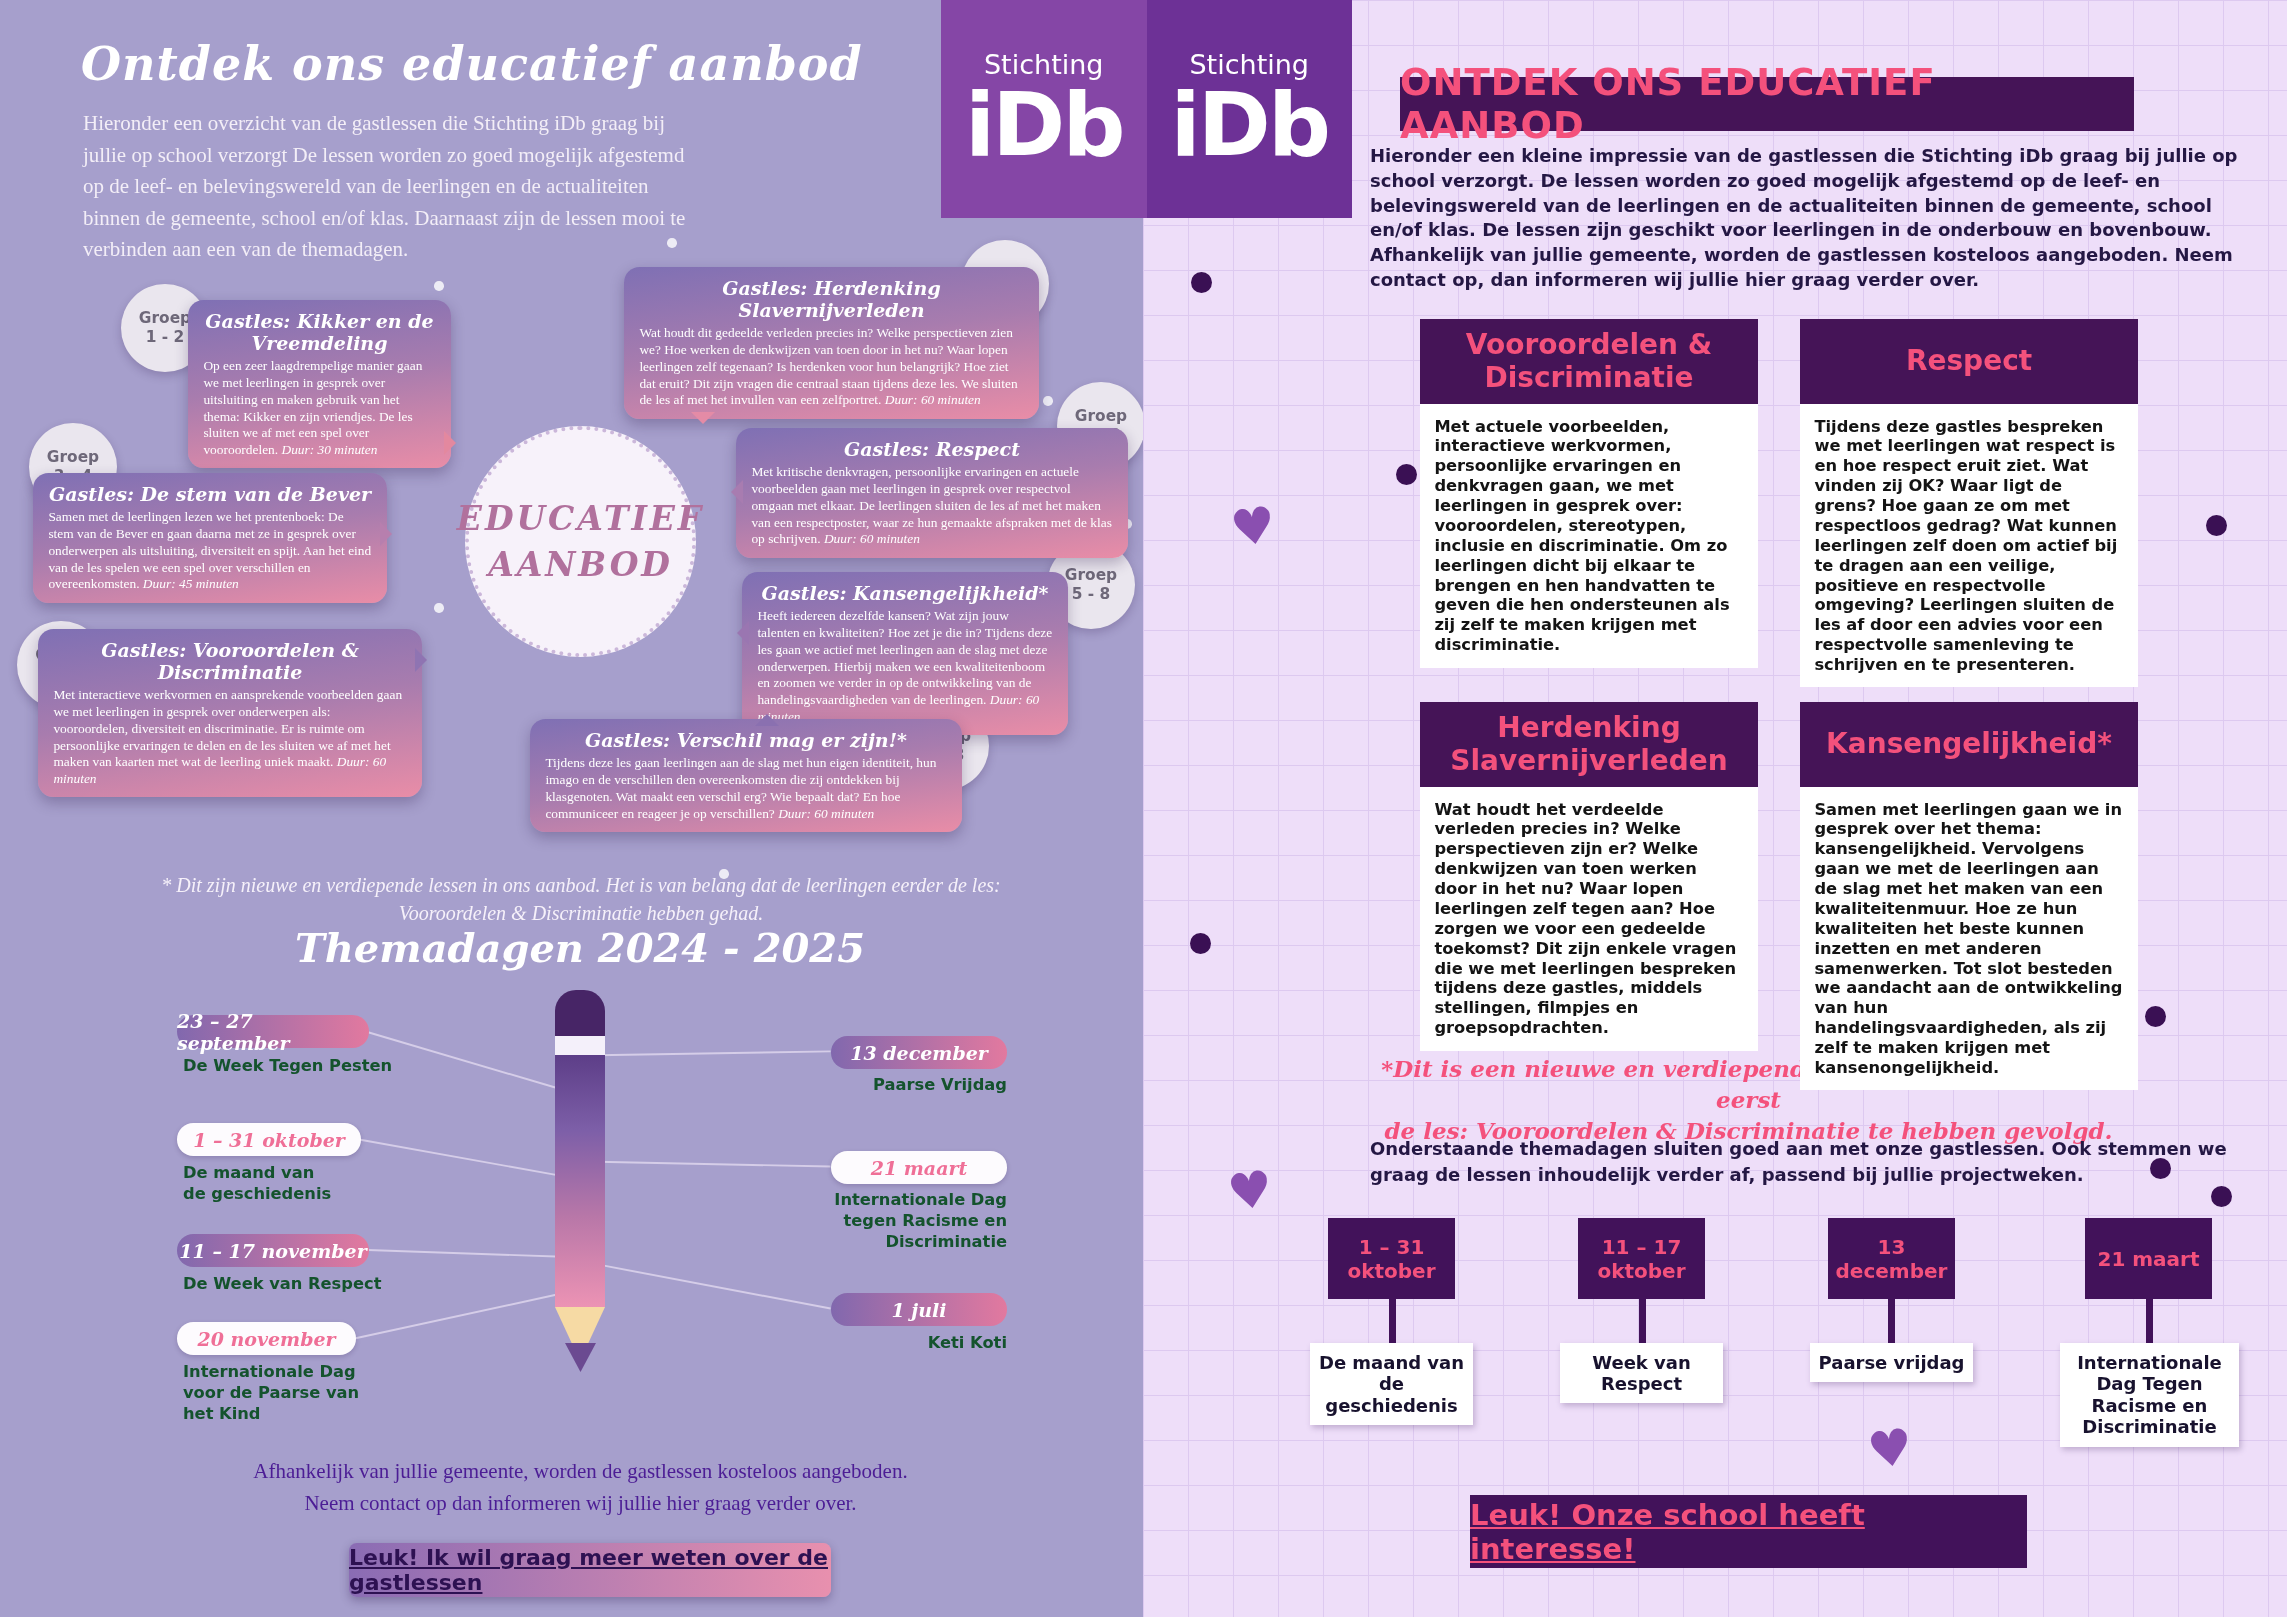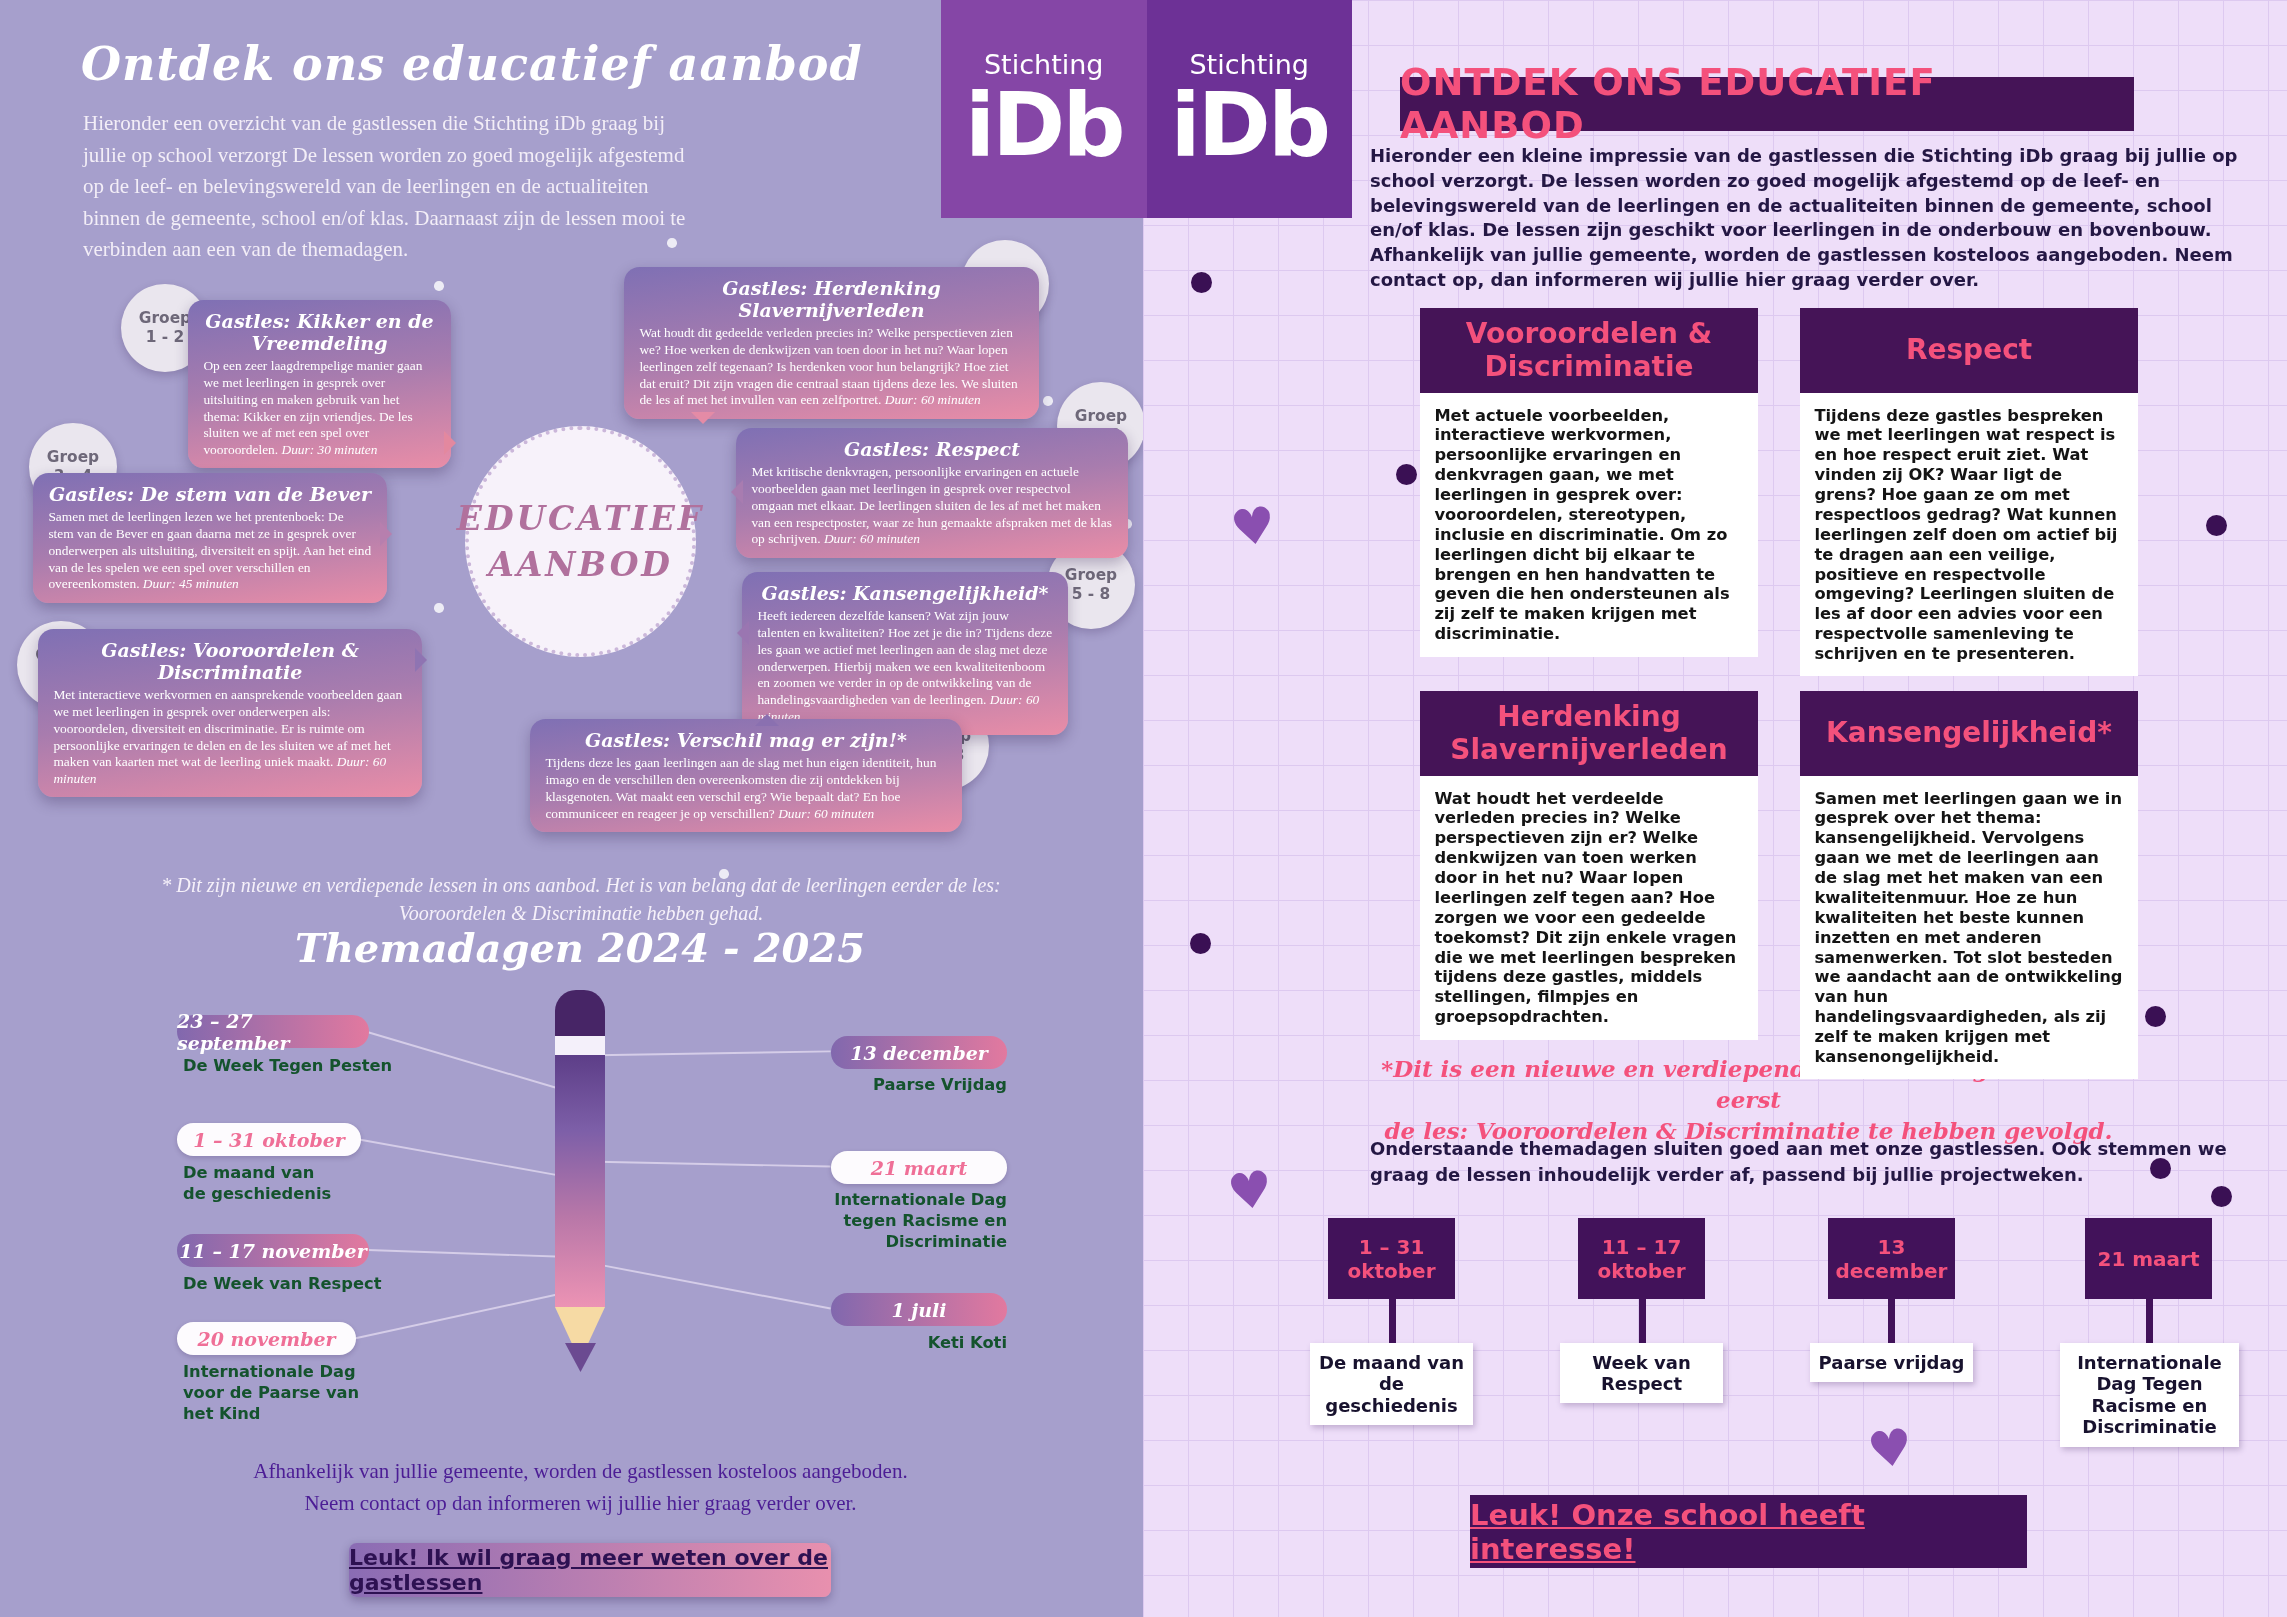--- a/index.html
+++ b/index.html
@@ -130,21 +130,21 @@
                 background-color:#eedef9; overflow:hidden;
                 background-image:linear-gradient(#ddc9f0 1px, transparent 1px),
                                  linear-gradient(90deg,#ddc9f0 1px, transparent 1px);
                 background-size:45px 45px; }
   .rp-title { position:absolute; left:257px; top:77px; width:734px; height:54px;
               background:#451457; color:#f4517c; display:flex; align-items:center;
               justify-content:center; font-weight:bold; font-size:37px; letter-spacing:1px; }
   .rp-intro { position:absolute; left:227px; top:144px; width:884px; font-size:18px;
               font-weight:bold; color:#241744; line-height:1.38; }
 
-  .card { position:absolute; width:338px; z-index:2; }
+  .card { position:absolute; width:338px; z-index:2;margin-top:11px; }
   .c1 { left:277px; top:308px; } .c2 { left:657px; top:308px; }
   .c3 { left:277px; top:691px; } .c4 { left:657px; top:691px; }
   .card-header { background:#451457; min-height:85px; display:flex; align-items:center;
                  justify-content:center; color:#f4517c; font-weight:bold; font-size:28px;
                  text-align:center; line-height:1.15; padding:7.7px 9.6px; }
   .card-body { background:#ffffff; padding:12.5px 14.4px; font-weight:bold; font-size:16.3px;
                line-height:1.22; color:#141414; }
   .c1 .card-body, .c2 .card-body { min-height:261px; }
 
   .rp-footnote { position:absolute; left:221px; top:1053px; width:769px; text-align:center;

